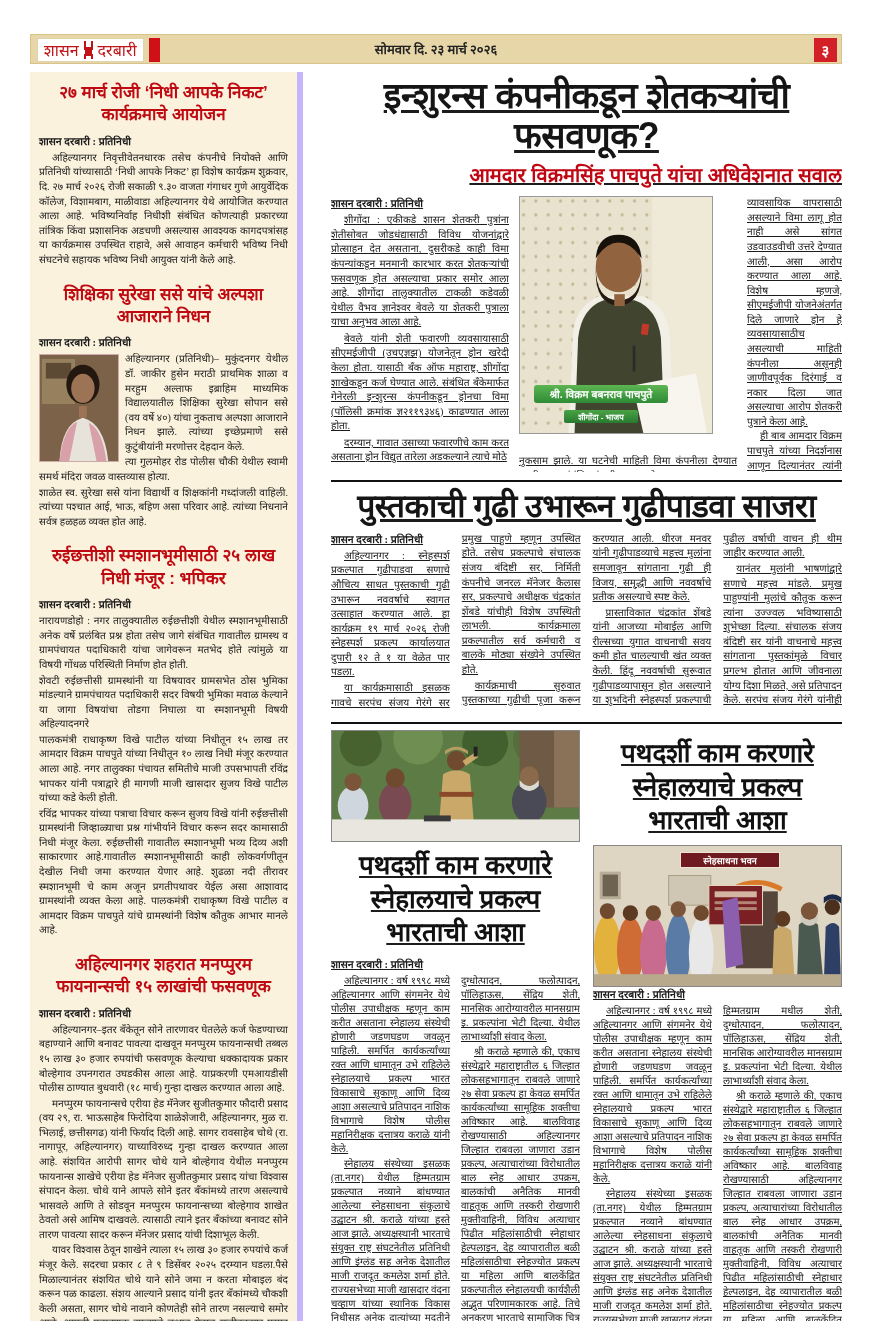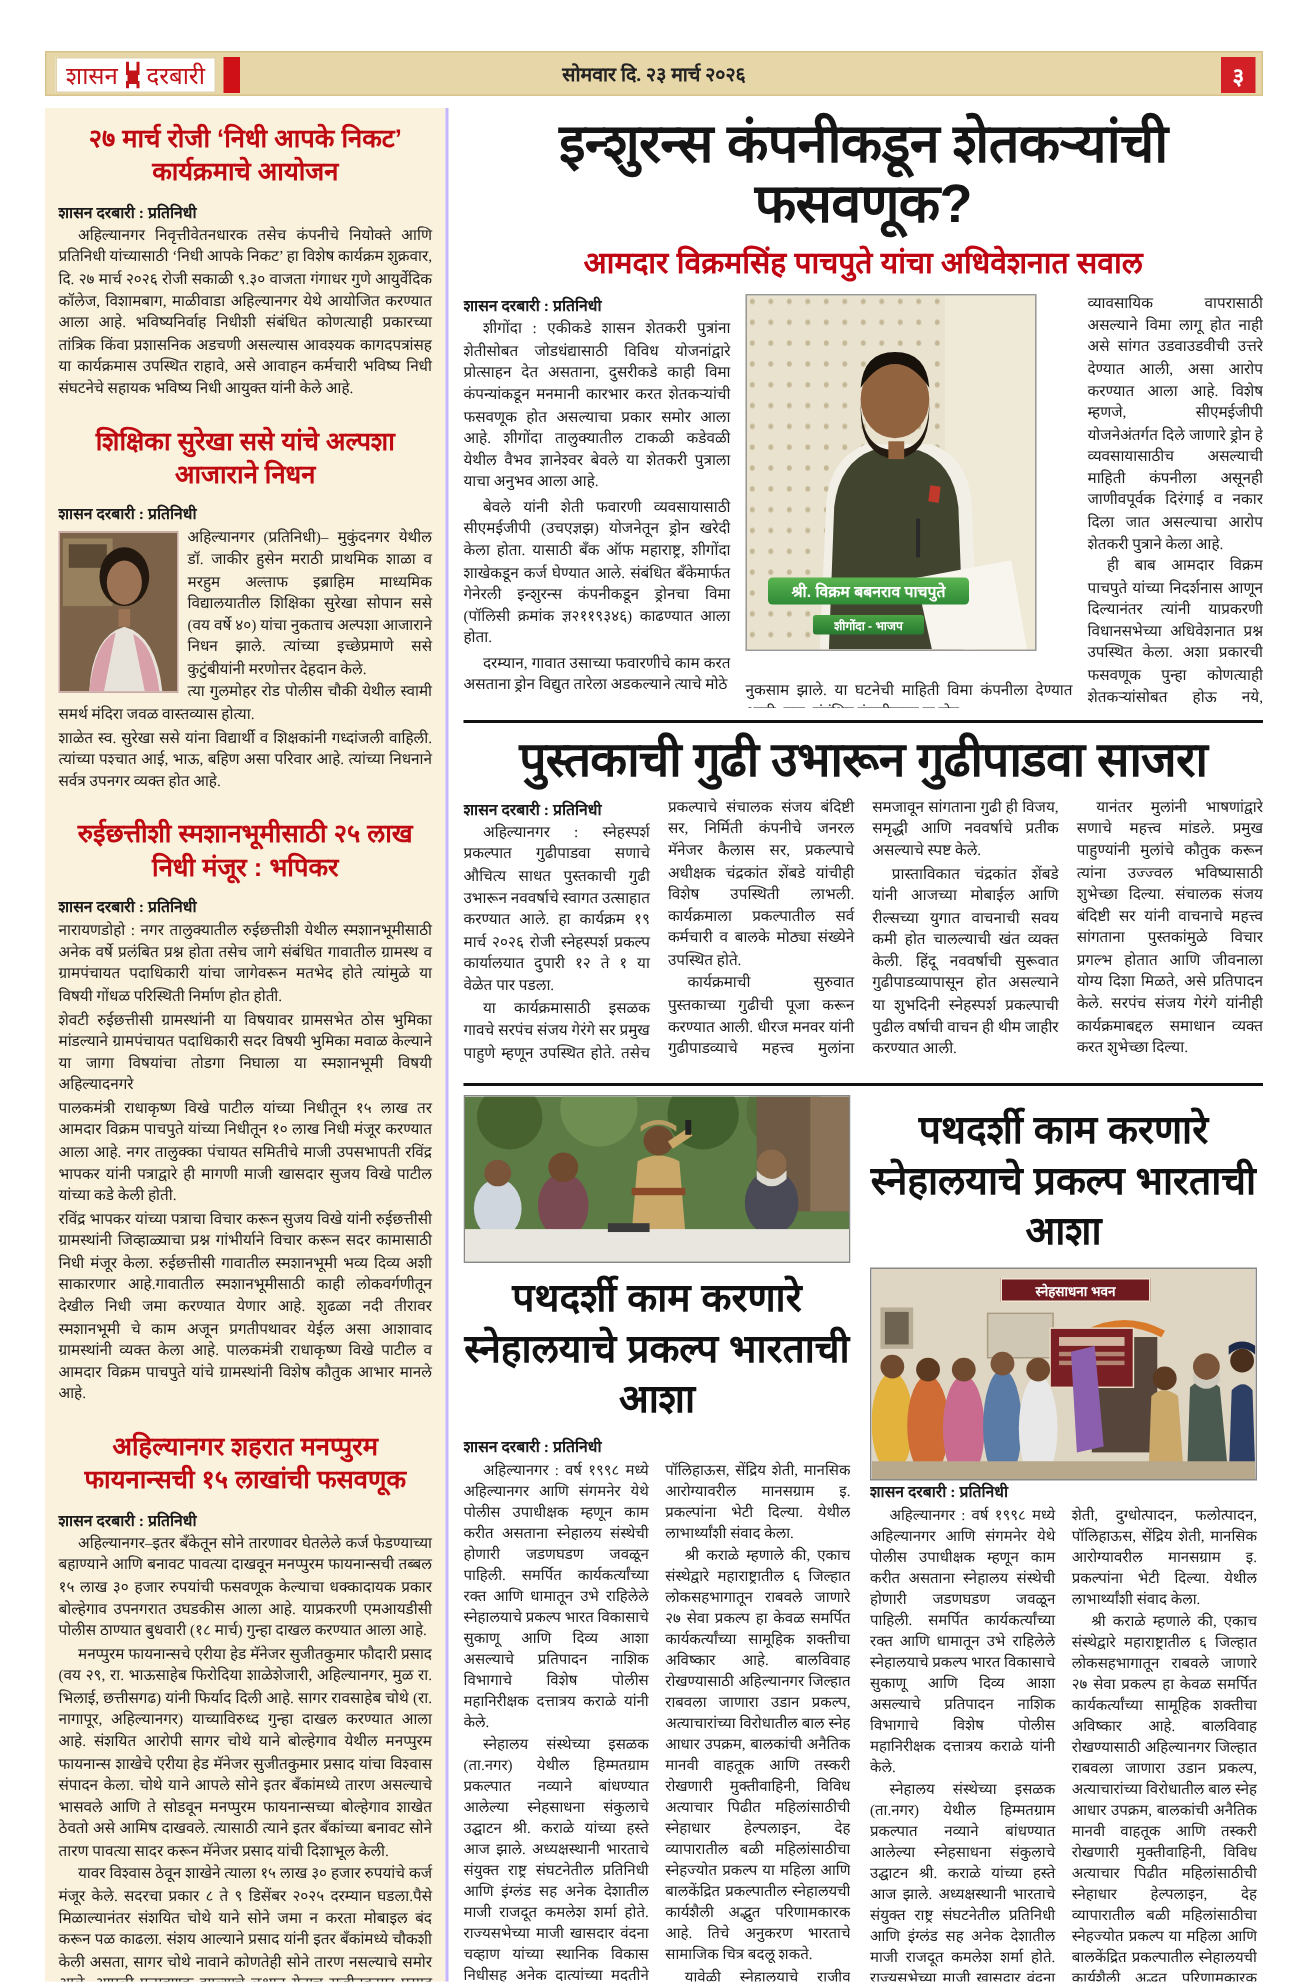--- a/index.html
+++ b/index.html
@@ -29,21 +29,21 @@
     position:absolute; right:4px; top:3px; width:23px; height:24px;
     background:#d32027; color:#fff; font-family:"Liberation Sans",sans-serif;
     font-weight:bold; font-size:15px; display:flex; align-items:center; justify-content:center;
   }
 
   
   .content { position:absolute; left:30px; right:28px; top:72px; bottom:0; display:flex; }
   .left-col {
     width:267px; background:#fbf2dd; padding:4px 9px 6px 9px; overflow:hidden;
   }
-  .main-col { flex:1; padding-left:10px; border-left:2px solid #c4b5fd; overflow:hidden; }
+  .main-col { flex:1; padding-left:28px; border-left:6px solid #c4b5fd; overflow:hidden;text-decoration:underline; }
 
   
   .l-article { margin-bottom:10px; }
   .l-headline {
     font-family:"Liberation Sans",sans-serif; font-weight:bold; color:#bf0a12;
     font-size:17px; line-height:1.32; text-align:center; padding:6px 2px 7px 2px;
   }
   .byline { font-weight:bold; font-size:10.5px; margin-bottom:3px; }
   .body-p { font-size:10.2px; line-height:1.43; text-align:justify; }
   .body-p.ind { text-indent:13px; }
@@ -52,21 +52,21 @@
   .portrait-fig { float:left; width:80px; height:108px; margin:2px 6px 2px 0; border:1px solid #caa; }
   .portrait-fig svg { width:100%; height:100%; display:block; }
 
   
   .lead-h1 {
     font-family:"Liberation Sans",sans-serif; font-weight:800; color:#151515;
     font-size:36px; line-height:1.1; text-align:center; padding:4px 0 2px 0; letter-spacing:-0.5px;
   }
   .lead-h2 {
     font-family:"Liberation Sans",sans-serif; font-weight:bold; color:#c00612;
-    font-size:20px; text-align:center; padding:4px 0 8px 0;
+    font-size:20px; text-align:right; padding:4px 0 8px 0;
   }
   .lead-cols { display:flex; gap:10px; height:276px; overflow:hidden; }
   .lead-c1 { width:178px; overflow:hidden; }
   .lead-c1 .body-p { margin-bottom:2px; }
   .lead-mid { width:218px; }
   .lead-c3 { flex:1; overflow:hidden; }
   .mla-fig { position:relative; width:194px; height:238px; border:1px solid #999; background:#e9e2cf; overflow:hidden; }
   .mla-fig svg { position:absolute; inset:0; width:100%; height:100%; }
   .cap-band {
     position:absolute; left:14px; right:44px; bottom:30px; height:18px;
@@ -156,21 +156,21 @@
               <ellipse cx="44" cy="30" rx="17" ry="20" fill="#23180f"></ellipse>
               <ellipse cx="44" cy="34" rx="12" ry="15" fill="#9c7354"></ellipse>
               <path d="M20 108 Q22 70 44 64 Q66 70 70 108 Z" fill="#e8e3da"></path>
               <path d="M20 108 Q24 74 38 68 L30 108 Z" fill="#d8a0a8"></path>
               <path d="M68 108 Q64 76 50 69 L58 108 Z" fill="#d8a0a8"></path>
               <rect x="40" y="52" width="8" height="12" fill="#9c7354"></rect>
             </svg>
           </figure>
           <p class="body-p">अहिल्यानगर (प्रतिनिधी)– मुकुंदनगर येथील डॉ. जाकीर हुसेन मराठी प्राथमिक शाळा व मरहुम अल्ताफ इब्राहिम माध्यमिक विद्यालयातील शिक्षिका सुरेखा सोपान ससे (वय वर्षे ४०) यांचा नुकताच अल्पशा आजाराने निधन झाले. त्यांच्या इच्छेप्रमाणे ससे कुटुंबीयांनी मरणोत्तर देहदान केले.</p>
           <p class="body-p">त्या गुलमोहर रोड पोलीस चौकी येथील स्वामी समर्थ मंदिरा जवळ वास्तव्यास होत्या.</p>
-          <p class="body-p">शाळेत स्व. सुरेखा ससे यांना विद्यार्थी व शिक्षकांनी गध्दांजली वाहिली. त्यांच्या पश्चात आई, भाऊ, बहिण असा परिवार आहे. त्यांच्या निधनाने सर्वत्र उपनगर व्यक्त होत आहे.</p>
+          <p class="body-p">शाळेत स्व. सुरेखा ससे यांना विद्यार्थी व शिक्षकांनी गध्दांजली वाहिली. त्यांच्या पश्चात आई, भाऊ, बहिण असा परिवार आहे. त्यांच्या निधनाने सर्वत्र हळहळ व्यक्त होत आहे.</p>
         </div>
       </article>
 
       <article class="l-article">
         <h2 class="l-headline">रुईछत्तीशी स्मशानभूमीसाठी २५ लाख निधी मंजूर : भपिकर</h2>
         <div class="byline">शासन दरबारी : प्रतिनिधी</div>
         <p class="body-p">नारायणडोहो : नगर तालुक्यातील रुईछत्तीशी येथील स्मशानभूमीसाठी अनेक वर्षे प्रलंबित प्रश्न होता तसेच जागे संबंधित गावातील ग्रामस्थ व ग्रामपंचायत पदाधिकारी यांचा जागेवरून मतभेद होते त्यांमुळे या विषयी गोंधळ परिस्थिती निर्माण होत होती.</p>
         <p class="body-p">शेवटी रुईछत्तीसी ग्रामस्थांनी या विषयावर ग्रामसभेत ठोस भुमिका मांडल्याने ग्रामपंचायत पदाधिकारी सदर विषयी भुमिका मवाळ केल्याने या जागा विषयांचा तोडगा निघाला या स्मशानभूमी विषयी अहिल्यादनगरे</p>
         <p class="body-p">पालकमंत्री राधाकृष्ण विखे पाटील यांच्या निधीतून १५ लाख तर आमदार विक्रम पाचपुते यांच्या निधीतून १० लाख निधी मंजूर करण्यात आला आहे. नगर तालुक्का पंचायत समितीचे माजी उपसभापती रविंद्र भापकर यांनी पत्राद्वारे ही मागणी माजी खासदार सुजय विखे पाटील यांच्या कडे केली होती.</p>
         <p class="body-p">रविंद्र भापकर यांच्या पत्राचा विचार करून सुजय विखे यांनी रुईछत्तीसी ग्रामस्थांनी जिव्हाळ्याचा प्रश्न गांभीर्याने विचार करून सदर कामासाठी निधी मंजूर केला. रुईछत्तीसी गावातील स्मशानभूमी भव्य दिव्य अशी साकारणार आहे.गावातील स्मशानभूमीसाठी काही लोकवर्गणीतून देखील निधी जमा करण्यात येणार आहे. शुढळा नदी तीरावर स्मशानभूमी चे काम अजून प्रगतीपथावर येईल असा आशावाद ग्रामस्थांनी व्यक्त केला आहे. पालकमंत्री राधाकृष्ण विखे पाटील व आमदार विक्रम पाचपुते यांचे ग्रामस्थांनी विशेष कौतुक आभार मानले आहे.</p>

